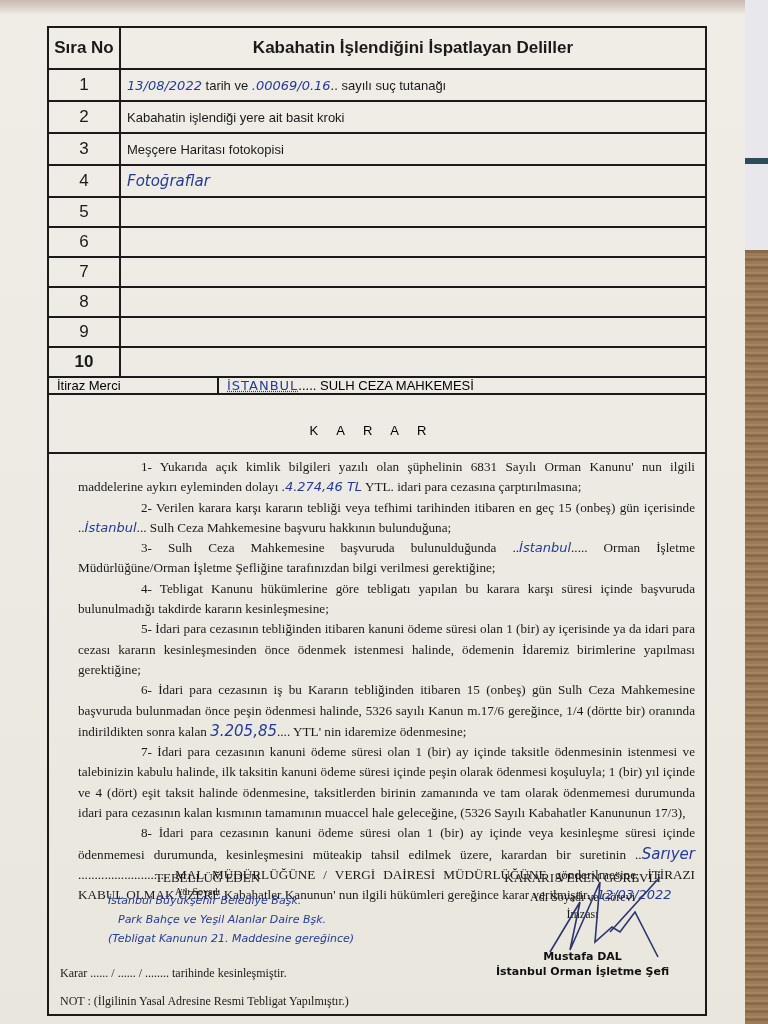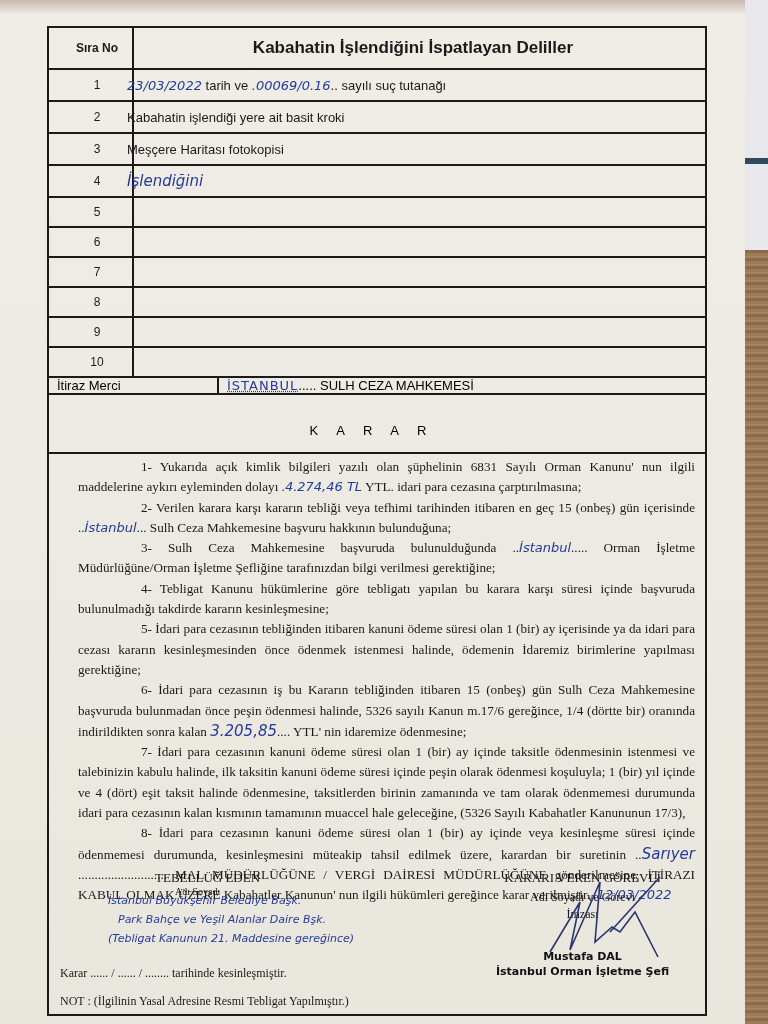--- a/index.html
+++ b/index.html
@@ -16,22 +16,22 @@
     position:absolute; left:0; top:0; width:745px; height:1024px;
     background:linear-gradient(180deg,#efede6 0%,#eceae2 50%,#e9e6dd 100%);
   }
   .paper-shadow-top { position:absolute; left:0; top:0; width:745px; height:14px;
     background:linear-gradient(180deg,#c9b8b0,#ece9e2); }
   .frame {
     position:absolute; left:47px; top:26px; width:660px; height:990px;
     border:2px solid #1a1a1a; box-sizing:border-box;
   }
   .row { position:absolute; left:0; right:0; border-bottom:2px solid #1a1a1a; box-sizing:border-box; }
-  .cell-no { position:absolute; left:13px; top:0; bottom:0; width:70px; border-right:2px solid #1a1a1a;
-    display:flex; align-items:center; justify-content:center; font-size:12px; color:#1a1a1a;text-align:right; }
+  .cell-no { position:absolute; left:0; top:0; bottom:0; width:70px; border-right:2px solid #1a1a1a;
+    display:flex; align-items:center; justify-content:center; font-size:17px; color:#1a1a1a;text-align:right; }
   .cell-main { position:absolute; left:72px; right:0; top:0; bottom:0; display:flex; align-items:center;
     padding-left:6px; font-size:13px; color:#1a1a1a; }
   .hdr-title { justify-content:center; font-weight:bold; font-size:17px; padding-left:0; }
   .hdr-no { font-weight:bold; }
   .hand { font-family:"DejaVu Sans", sans-serif; color:#233a9a; font-style:italic; font-size:13px; }
   .itiraz-label { position:absolute; left:0; top:0; bottom:0; width:160px; border-right:2px solid #1a1a1a;
     display:flex; align-items:center; padding-left:8px; font-size:13px; }
   .itiraz-val { position:absolute; left:162px; right:0; top:0; bottom:0; display:flex; align-items:center; padding-left:16px; font-size:13px; }
   .karar-title { display:flex; align-items:center; justify-content:center; letter-spacing:18px; font-size:13px; height:100%; }
   .body-text {
@@ -60,38 +60,38 @@
   <div class="frame">
 
     <div class="row" style="top:0;height:42px;">
       <div class="cell-no hdr-no">Sıra No</div>
       <div class="cell-main hdr-title">Kabahatin İşlendiğini İspatlayan Deliller</div>
     </div>
 
     <div class="row" style="top:42px;height:32px;">
       <div class="cell-no">1</div>
       <div class="cell-main">
-        <span class="hand">23/03/2022</span>
+        <span class="hand">13/08/2022</span>
         <span style="white-space:pre"> tarih ve </span>
         <span class="hand">.00069/0.16</span>
         <span>.. sayılı suç tutanağı</span>
       </div>
     </div>
     <div class="row" style="top:74px;height:32px;">
       <div class="cell-no">2</div>
       <div class="cell-main">Kabahatin işlendiği yere ait basit kroki</div>
     </div>
     <div class="row" style="top:106px;height:32px;">
       <div class="cell-no">3</div>
       <div class="cell-main">Meşçere Haritası fotokopisi</div>
     </div>
     <div class="row" style="top:138px;height:32px;">
       <div class="cell-no">4</div>
       <div class="cell-main">
-          <span class="hand" style="font-size:15px">İşlendiğini</span>
+          <span class="hand" style="font-size:15px">Fotoğraflar</span>
         </div>
     </div>
     <div class="row" style="top:170px;height:30px;">
       <div class="cell-no">5</div>
       <div class="cell-main"></div>
     </div>
     <div class="row" style="top:200px;height:30px;">
       <div class="cell-no">6</div>
       <div class="cell-main"></div>
     </div>
@@ -100,21 +100,21 @@
       <div class="cell-main"></div>
     </div>
     <div class="row" style="top:260px;height:30px;">
       <div class="cell-no">8</div>
       <div class="cell-main"></div>
     </div>
     <div class="row" style="top:290px;height:30px;">
       <div class="cell-no">9</div>
       <div class="cell-main"></div>
     </div>
-    <div class="row" style="top:320px;height:30px;">
+    <div class="row" style="top:320px;height:30px;font-weight:bold;">
       <div class="cell-no">10</div>
       <div class="cell-main"></div>
     </div>
 
     <div class="row" style="top:350px;height:17px;">
       <div class="itiraz-label">İtiraz Merci</div>
       <div class="itiraz-val">
         <span class="hand" style="font-style:normal;letter-spacing:1px;text-decoration:underline dotted">İSTANBUL</span>
         <span>..... SULH CEZA MAHKEMESİ</span>
       </div>

